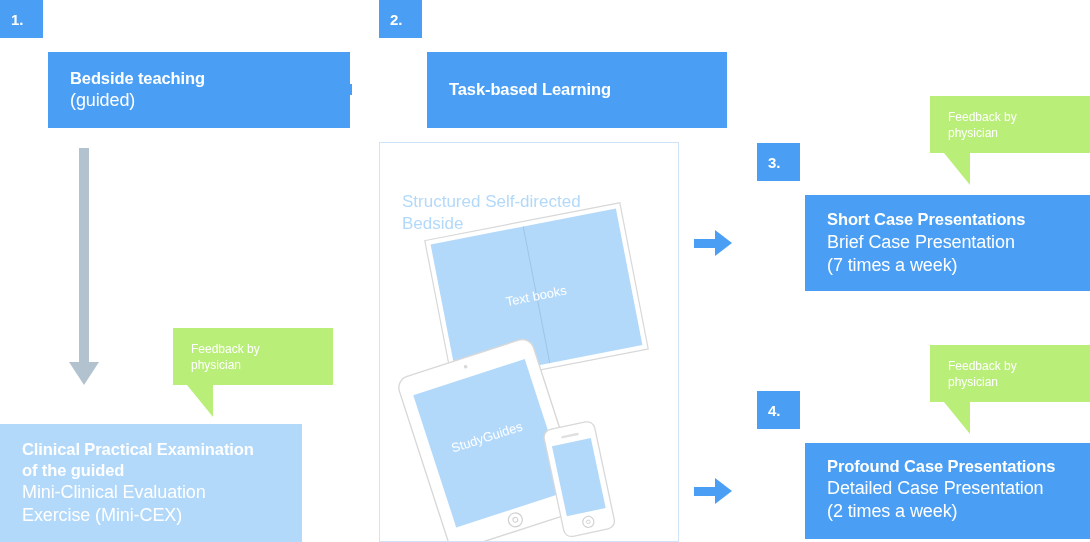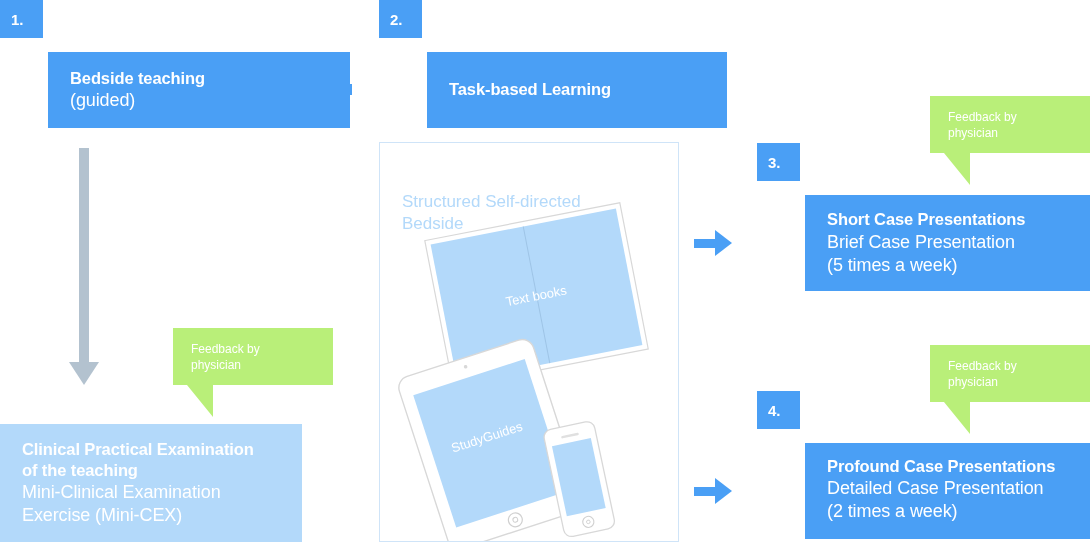--- a/index.html
+++ b/index.html
@@ -181,22 +181,22 @@
   <div class="callout" style="left:173px; top:320px; width:160px;">
     <div class="body">
       <div>Feedback by</div>
       <div>physician</div>
     </div>
     <div class="tail"></div>
   </div>
 
   <div class="card pale" style="left:0px; top:424px; width:302px; height:118px;">
     <div class="t-bold">Clinical Practical Examination</div>
-    <div class="t-bold">of the teaching</div>
-    <div class="t-reg">Mini-Clinical Examination</div>
+    <div class="t-bold">of the guided</div>
+    <div class="t-reg">Mini-Clinical Evaluation</div>
     <div class="t-reg">Exercise (Mini-CEX)</div>
   </div>
 
   <div class="badge" style="left:379px; top:0px; width:43px; height:38px;">
     <span>2.</span>
   </div>
 
   <div class="card blue" style="left:379px; top:52px; width:300px; height:76px;">
     <div class="t-bold">Task-based Learning</div>
   </div>
@@ -249,21 +249,21 @@
     <div class="tail"></div>
   </div>
 
   <div class="badge" style="left:757px; top:143px; width:43px; height:38px;">
     <span>3.</span>
   </div>
 
   <div class="card blue" style="left:757px; top:195px; width:292px; height:96px;">
     <div class="t-bold">Short Case Presentations</div>
     <div class="t-reg">Brief Case Presentation</div>
-    <div class="t-reg">(5 times a week)</div>
+    <div class="t-reg">(7 times a week)</div>
   </div>
 
   <div class="arrow-right" style="left:694px; top:478px; width:40px; height:26px;">
     <div class="shaft"></div>
     <div class="head"></div>
   </div>
 
   <div class="callout" style="left:930px; top:337px; width:160px;">
     <div class="body">
       <div>Feedback by</div>

